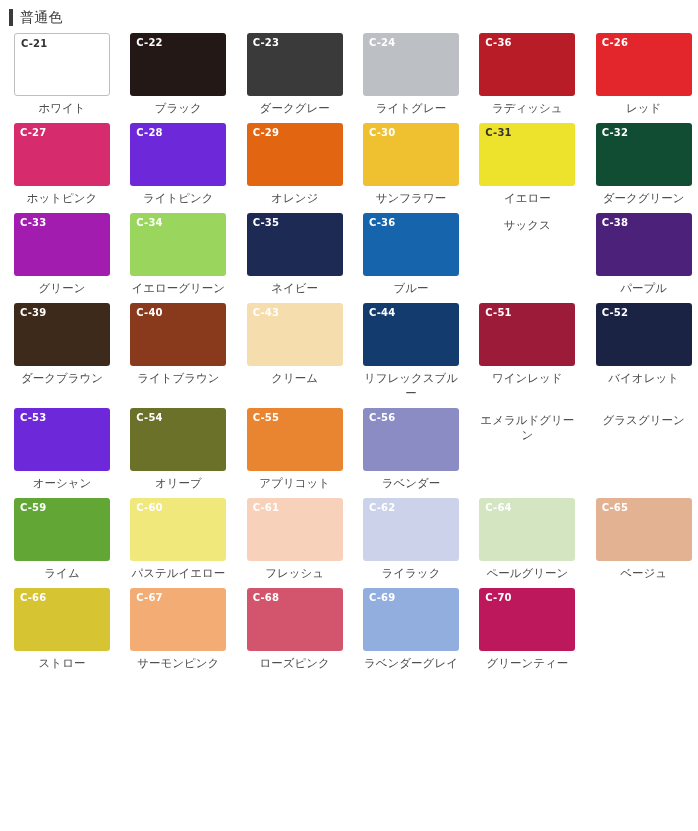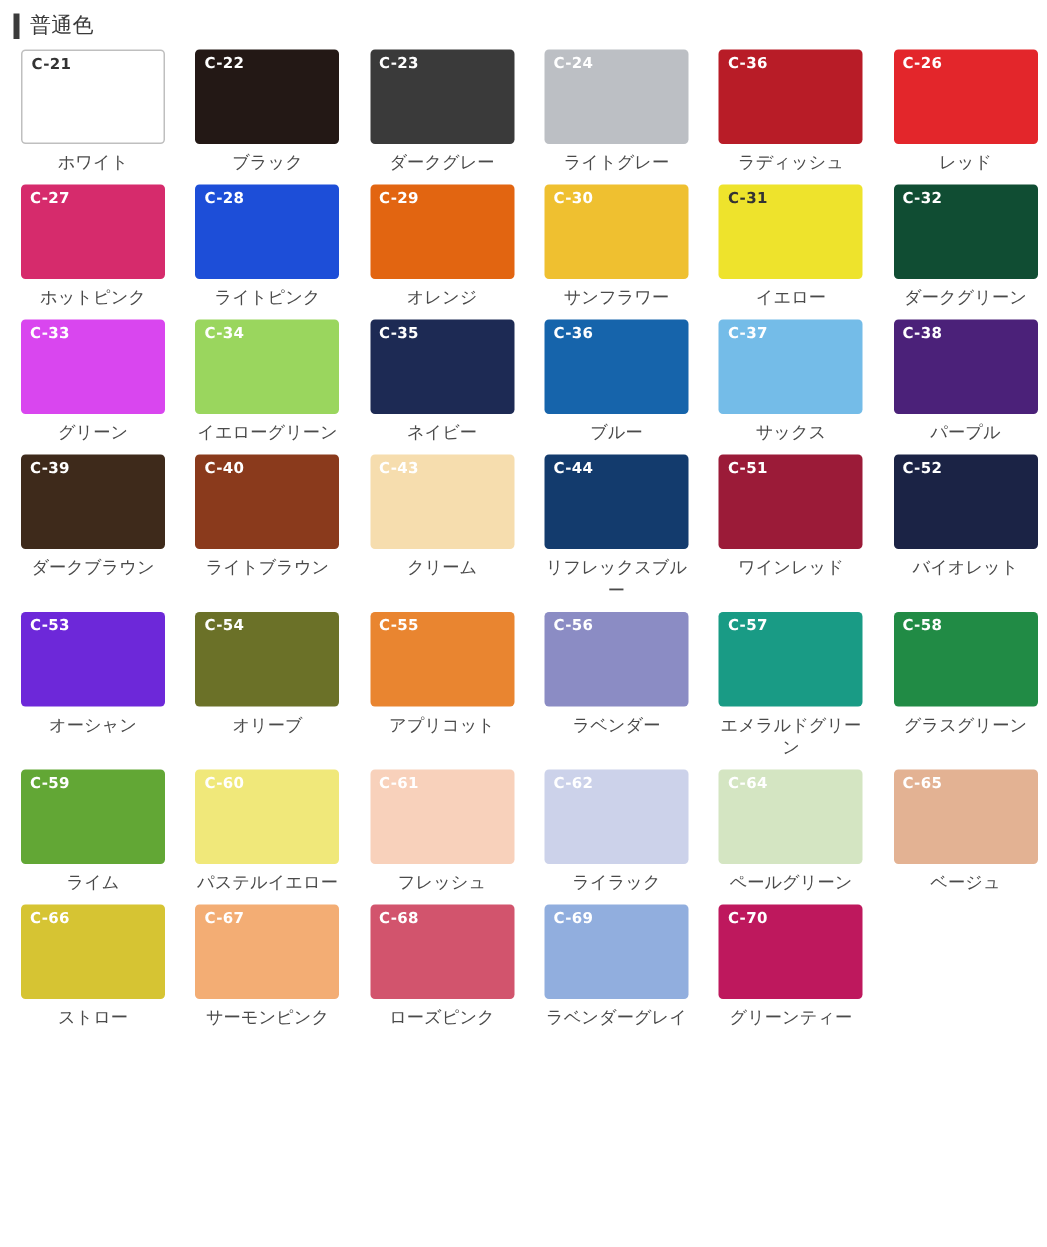--- a/index.html
+++ b/index.html
@@ -141,21 +141,21 @@
         </div>
         <div class="swatch-name">レッド</div>
       </div>
       <div class="swatch-cell" style="width: 116.333px;">
         <div class="swatch-chip" style="background: rgb(214, 43, 108);">
           <span class="swatch-code" style="color: rgb(255, 255, 255);">C-27</span>
         </div>
         <div class="swatch-name">ホットピンク</div>
       </div>
       <div class="swatch-cell" style="width: 116.333px;">
-        <div class="swatch-chip" style="background: #1d4ed8; text-align: center;">
+        <div class="swatch-chip" style="background: #6d28d9; text-align: center;">
           <span class="swatch-code" style="color: rgb(255, 255, 255);">C-28</span>
         </div>
         <div class="swatch-name">ライトピンク</div>
       </div>
       <div class="swatch-cell" style="width: 116.333px;">
         <div class="swatch-chip" style="background: rgb(226, 101, 17);">
           <span class="swatch-code" style="color: rgb(255, 255, 255);">C-29</span>
         </div>
         <div class="swatch-name">オレンジ</div>
       </div>
@@ -171,21 +171,21 @@
         </div>
         <div class="swatch-name">イエロー</div>
       </div>
       <div class="swatch-cell" style="width: 116.333px;">
         <div class="swatch-chip" style="background: rgb(16, 77, 51);">
           <span class="swatch-code" style="color: rgb(255, 255, 255);">C-32</span>
         </div>
         <div class="swatch-name">ダークグリーン</div>
       </div>
       <div class="swatch-cell" style="width: 116.333px;">
-        <div class="swatch-chip" style="background: #d946ef;">
+        <div class="swatch-chip" style="background: #a21caf;">
           <span class="swatch-code" style="color: rgb(255, 255, 255);">C-33</span>
         </div>
         <div class="swatch-name">グリーン</div>
       </div>
       <div class="swatch-cell" style="width: 116.333px;">
         <div class="swatch-chip" style="background: rgb(154, 214, 94);">
           <span class="swatch-code" style="color: rgb(255, 255, 255);">C-34</span>
         </div>
         <div class="swatch-name">イエローグリーン</div>
       </div>
@@ -195,23 +195,20 @@
         </div>
         <div class="swatch-name">ネイビー</div>
       </div>
       <div class="swatch-cell" style="width: 116.333px;">
         <div class="swatch-chip" style="background: rgb(22, 100, 171);">
           <span class="swatch-code" style="color: rgb(255, 255, 255);">C-36</span>
         </div>
         <div class="swatch-name">ブルー</div>
       </div>
       <div class="swatch-cell" style="width: 116.333px;">
-        <div class="swatch-chip" style="background: rgb(116, 188, 232);">
-          <span class="swatch-code" style="color: rgb(255, 255, 255);">C-37</span>
-        </div>
         <div class="swatch-name">サックス</div>
       </div>
       <div class="swatch-cell" style="width: 116.333px;">
         <div class="swatch-chip" style="background: rgb(75, 33, 121);">
           <span class="swatch-code" style="color: rgb(255, 255, 255);">C-38</span>
         </div>
         <div class="swatch-name">パープル</div>
       </div>
       <div class="swatch-cell" style="width: 116.333px;">
         <div class="swatch-chip" style="background: rgb(62, 42, 27);">
@@ -267,29 +264,23 @@
         </div>
         <div class="swatch-name">アプリコット</div>
       </div>
       <div class="swatch-cell" style="width: 116.333px;">
         <div class="swatch-chip" style="background: rgb(139, 140, 196);">
           <span class="swatch-code" style="color: rgb(255, 255, 255);">C-56</span>
         </div>
         <div class="swatch-name">ラベンダー</div>
       </div>
       <div class="swatch-cell" style="width: 116.333px;">
-        <div class="swatch-chip" style="background: rgb(25, 155, 133);">
-          <span class="swatch-code" style="color: rgb(255, 255, 255);">C-57</span>
-        </div>
         <div class="swatch-name">エメラルドグリーン</div>
       </div>
       <div class="swatch-cell" style="width: 116.333px;">
-        <div class="swatch-chip" style="background: rgb(33, 139, 69);">
-          <span class="swatch-code" style="color: rgb(255, 255, 255);">C-58</span>
-        </div>
         <div class="swatch-name">グラスグリーン</div>
       </div>
       <div class="swatch-cell" style="width: 116.333px;">
         <div class="swatch-chip" style="background: rgb(98, 167, 53);">
           <span class="swatch-code" style="color: rgb(255, 255, 255);">C-59</span>
         </div>
         <div class="swatch-name">ライム</div>
       </div>
       <div class="swatch-cell" style="width: 116.333px;">
         <div class="swatch-chip" style="background: rgb(240, 232, 122);">

